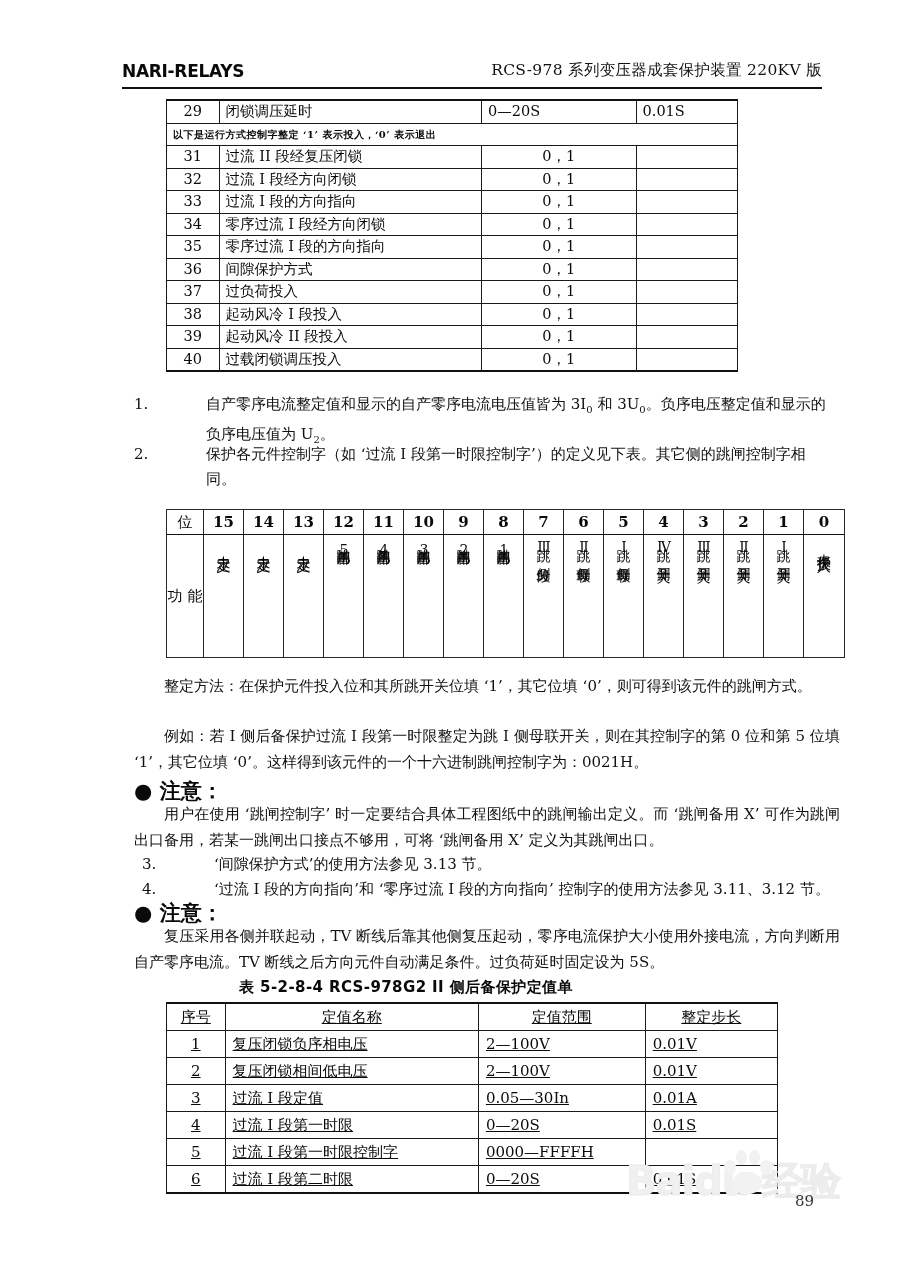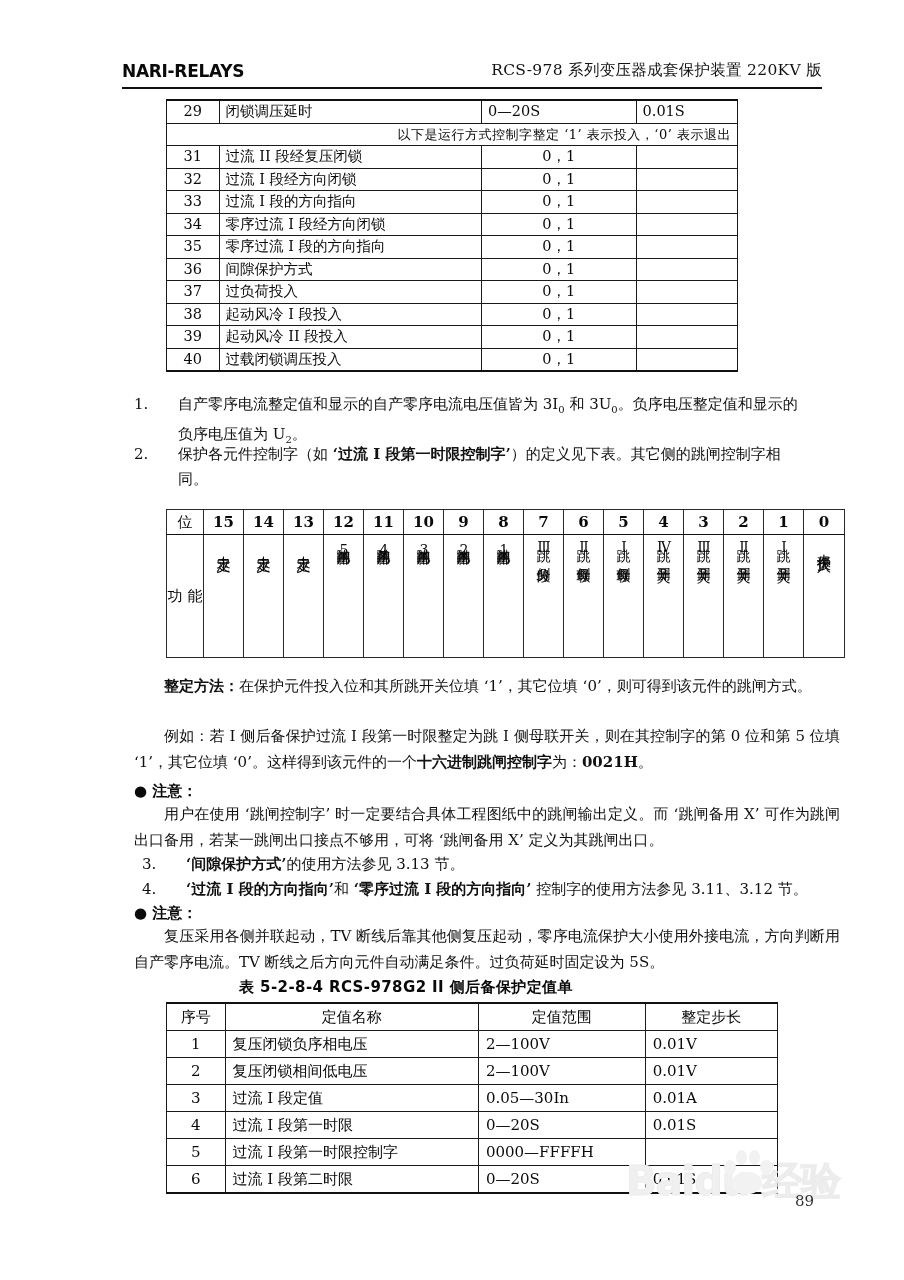--- a/index.html
+++ b/index.html
@@ -39,34 +39,34 @@
     height:21.5px;line-height:21.5px;
     padding:0 6px;
     white-space:nowrap;
   }
   .tbl1 .c-no{width:44px;text-align:center;}
   .tbl1 .c-name{width:268px;text-align:left;}
   .tbl1 .c-range{width:160px;text-align:center;}
   .tbl1 .c-step{width:98px;text-align:left;}
   .tbl1 .c-range-l{text-align:left;}
   .tbl1 .banner{
-    text-align:right;font-weight:normal;font-size:13px;letter-spacing:0.5px;
+    text-align:left;font-weight:bold;font-size:10px;letter-spacing:0.5px;
   }
   .tbl1 .outer-top td{border-top:2.2px solid #111;margin-left:16px;}
   .tbl1 .outer-bot td{border-bottom:2.2px solid #111;}
 
   
   .note{
     position:absolute;font-size:15px;line-height:25px;color:#111;
   }
   .note .num{
     position:absolute;left:0;top:0;width:34px;text-align:left;
   }
-  .note .body{margin-left:44px;display:block;}
-  .b{font-weight:bold;}
+  .note .body{margin-left:72px;display:block;}
+  .b{font-weight:normal;}
   sub{font-size:10px;}
 
   
   .tbl2{
     position:absolute;left:166px;top:509px;
     border:1.6px solid #111;
     font-size:14.5px;
   }
   .tbl2 td{border:1px solid #2a2a2a;padding:0;}
   .tbl2 .hd{
@@ -95,32 +95,33 @@
   .tbl2 .col-bit{width:39px;}
   .tbl2 .col-bit0{width:40px;}
 
   
   .para{
     position:absolute;font-size:15px;line-height:25.5px;color:#111;
     text-align:justify;
   }
   .ind{text-indent:2em;}
   .bullet{
-    position:absolute;font-size:15px;line-height:22px;font-weight:bold;
+    position:absolute;font-size:21px;line-height:22px;font-weight:bold;
   }
 
   
   .cap{
     position:absolute;width:812px;text-align:center;
     font-family:"DejaVu Sans","Liberation Sans",sans-serif;
     font-weight:bold;font-size:15px;letter-spacing:0.4px;left:0;
   }
   .tbl3{
     position:absolute;left:166px;top:1002px;width:612px;
     font-size:15px;
+    text-decoration:underline;
   }
   .tbl3 td{
     border:1px solid #1a1a1a;
     height:26px;line-height:26px;padding:0 7px;white-space:nowrap;
   }
   .tbl3 .h{text-align:center;font-weight:normal;}
   .tbl3 .c1{width:48px;text-align:center;}
   .tbl3 .c2{width:262px;}
   .tbl3 .c3{width:166px;}
   .tbl3 .c4{width:136px;}

